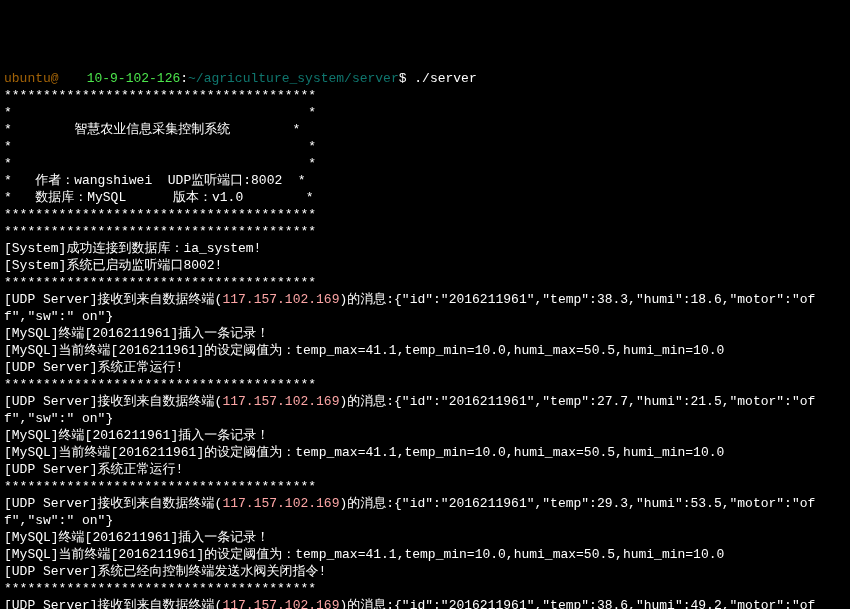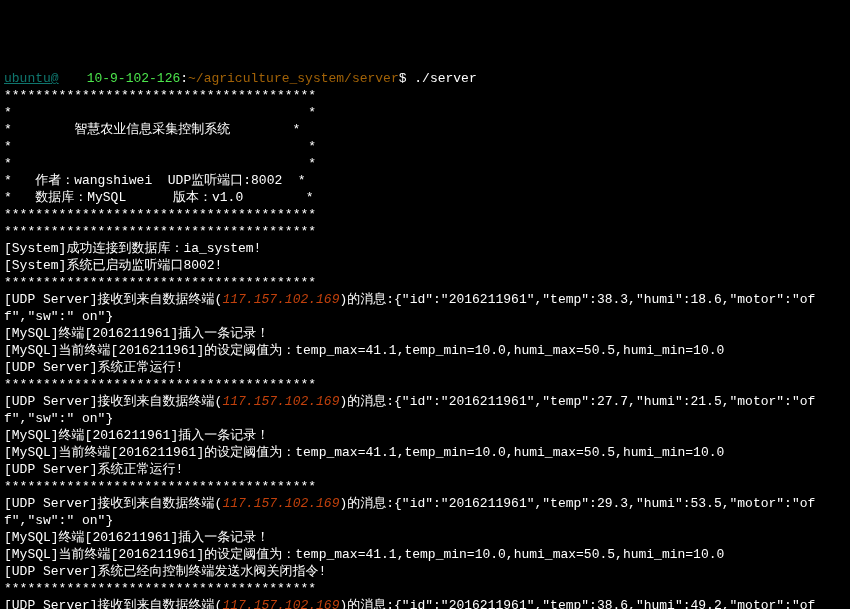--- a/index.html
+++ b/index.html
@@ -7,26 +7,26 @@
     background: #000;
     color: #fff;
     font-family: "Consolas", "Courier New", monospace;
     font-size: 13px;
     line-height: 17px;
     padding: 2px 4px;
     width: 850px;
     white-space: pre;
     overflow: hidden;
   }
-  .prompt-user { color: #0f766e; text-decoration: underline; }
+  .prompt-user { color: #a16207; }
   .prompt-host { color: #4ce64c; margin-left: 28px; }
   .prompt-colon { color: #fff; }
-  .prompt-path { color: #a16207; margin-top: 48px; }
+  .prompt-path { color: #0f766e; margin-top: 48px; }
   .prompt-dollar { color: #fff; }
-  .ip { color: #c2410c; font-style: italic; }
+  .ip { color: #fca5a5; }
   .line { display: block; }
 </style>
 </head>
 <body>
 
 
 
 <div id="term"><div class="line"><span class="prompt-user">ubuntu</span><span class="prompt-user">@</span><span class="prompt-host">10-9-102-126</span><span class="prompt-colon">:</span><span class="prompt-path">~/agriculture_system/server</span><span class="prompt-dollar">$ </span><span>./server</span></div><div class="line"><span>****************************************</span></div><div class="line"><span>*                                      *</span></div><div class="line"><span>*        智慧农业信息采集控制系统        *</span></div><div class="line"><span>*                                      *</span></div><div class="line"><span>*                                      *</span></div><div class="line"><span>*   作者：wangshiwei  UDP监听端口:8002  *</span></div><div class="line"><span>*   数据库：MySQL      版本：v1.0        *</span></div><div class="line"><span>****************************************</span></div><div class="line"><span>****************************************</span></div><div class="line"><span>[System]成功连接到数据库：ia_system!</span></div><div class="line"><span>[System]系统已启动监听端口8002!</span></div><div class="line"><span>****************************************</span></div><div class="line" style="white-space: pre-wrap; word-break: break-all;"><span>[UDP Server]接收到来自数据终端(</span><span class="ip">117.157.102.169</span><span>)的消息:{"id":"2016211961","temp":38.3,"humi":18.6,"motor":"off","sw":" on"}</span></div><div class="line"><span>[MySQL]终端[2016211961]插入一条记录！</span></div><div class="line"><span>[MySQL]当前终端[2016211961]的设定阈值为：temp_max=41.1,temp_min=10.0,humi_max=50.5,humi_min=10.0</span></div><div class="line"><span>[UDP Server]系统正常运行!</span></div><div class="line"><span>****************************************</span></div><div class="line" style="white-space: pre-wrap; word-break: break-all;"><span>[UDP Server]接收到来自数据终端(</span><span class="ip">117.157.102.169</span><span>)的消息:{"id":"2016211961","temp":27.7,"humi":21.5,"motor":"off","sw":" on"}</span></div><div class="line"><span>[MySQL]终端[2016211961]插入一条记录！</span></div><div class="line"><span>[MySQL]当前终端[2016211961]的设定阈值为：temp_max=41.1,temp_min=10.0,humi_max=50.5,humi_min=10.0</span></div><div class="line"><span>[UDP Server]系统正常运行!</span></div><div class="line"><span>****************************************</span></div><div class="line" style="white-space: pre-wrap; word-break: break-all;"><span>[UDP Server]接收到来自数据终端(</span><span class="ip">117.157.102.169</span><span>)的消息:{"id":"2016211961","temp":29.3,"humi":53.5,"motor":"off","sw":" on"}</span></div><div class="line"><span>[MySQL]终端[2016211961]插入一条记录！</span></div><div class="line"><span>[MySQL]当前终端[2016211961]的设定阈值为：temp_max=41.1,temp_min=10.0,humi_max=50.5,humi_min=10.0</span></div><div class="line"><span>[UDP Server]系统已经向控制终端发送水阀关闭指令!</span></div><div class="line"><span>****************************************</span></div><div class="line" style="white-space: pre-wrap; word-break: break-all;"><span>[UDP Server]接收到来自数据终端(</span><span class="ip">117.157.102.169</span><span>)的消息:{"id":"2016211961","temp":38.6,"humi":49.2,"motor":"off","sw":" on"}</span></div></div>
 
 

